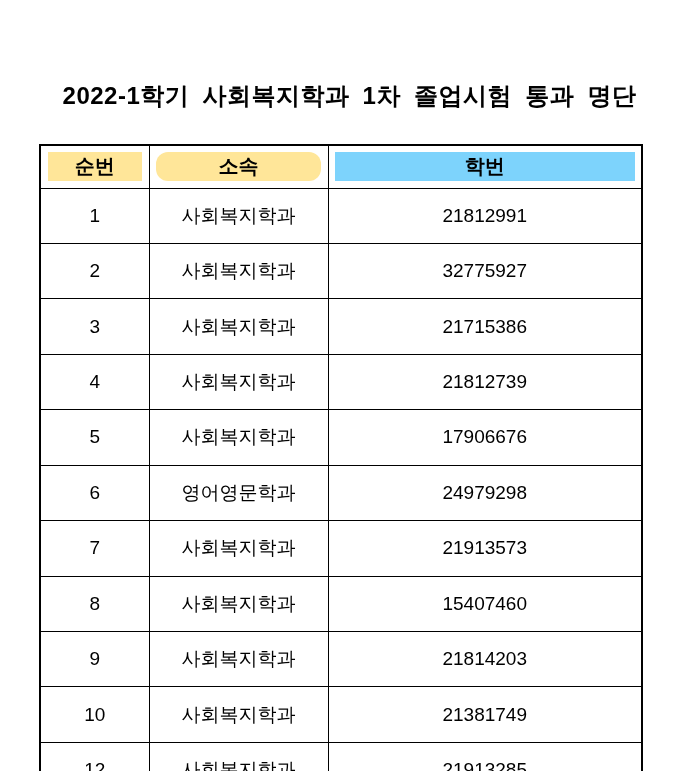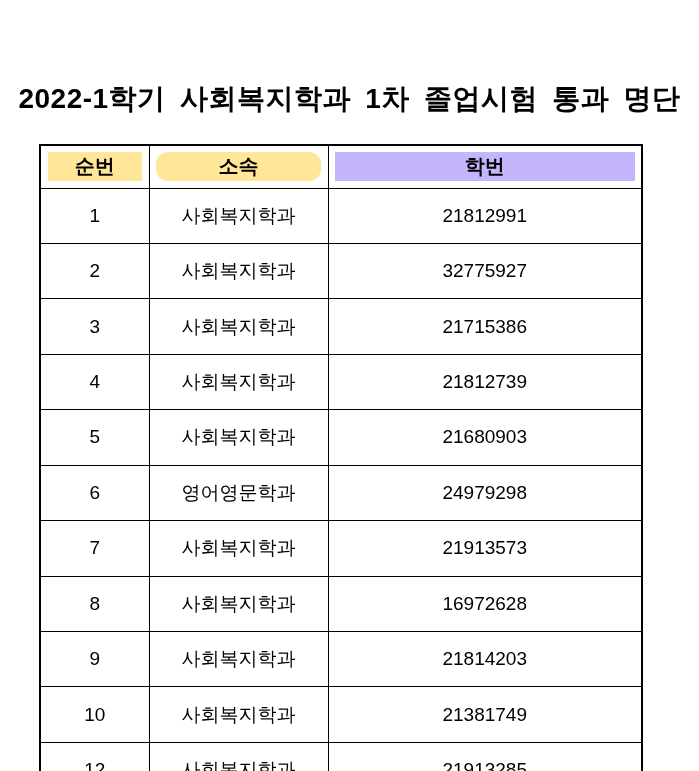--- a/index.html
+++ b/index.html
@@ -19,21 +19,21 @@
     inset: 0;
     background: #ffffff;
   }
   .doc-title {
     position: absolute;
     top: 80px;
     left: 0;
     width: 699px;
     margin: 0;
     text-align: center;
-    font-size: 28px;
+    font-size: 24px;
     font-weight: bold;
     letter-spacing: 0.5px;
     word-spacing: 6px;
     color: #000000;
     white-space: nowrap;
   }
   table.roster {
     position: absolute;
     left: 39px;
     top: 144px;
@@ -86,21 +86,21 @@
     </colgroup>
     <thead>
       <tr>
         <th>
           <span class="hl-band" style="background: rgb(255, 230, 153);">순번</span>
         </th>
         <th>
           <span class="hl-band" style="background: rgb(255, 230, 153); border-radius: 12px;">소속</span>
         </th>
         <th>
-          <span class="hl-band" style="background: #c4b5fd;">학번</span>
+          <span class="hl-band" style="background: #7dd3fc;">학번</span>
         </th>
       </tr>
     </thead>
     <tbody>
       <tr>
         <td>1</td>
         <td>사회복지학과</td>
         <td>21812991</td>
       </tr>
       <tr>
@@ -114,36 +114,36 @@
         <td>21715386</td>
       </tr>
       <tr>
         <td>4</td>
         <td>사회복지학과</td>
         <td>21812739</td>
       </tr>
       <tr>
         <td>5</td>
         <td>사회복지학과</td>
-        <td>21680903</td>
+        <td>17906676</td>
       </tr>
       <tr>
         <td>6</td>
         <td>영어영문학과</td>
         <td>24979298</td>
       </tr>
       <tr>
         <td>7</td>
         <td>사회복지학과</td>
         <td>21913573</td>
       </tr>
       <tr>
         <td>8</td>
         <td>사회복지학과</td>
-        <td>16972628</td>
+        <td>15407460</td>
       </tr>
       <tr>
         <td>9</td>
         <td>사회복지학과</td>
         <td>21814203</td>
       </tr>
       <tr>
         <td>10</td>
         <td>사회복지학과</td>
         <td>21381749</td>

